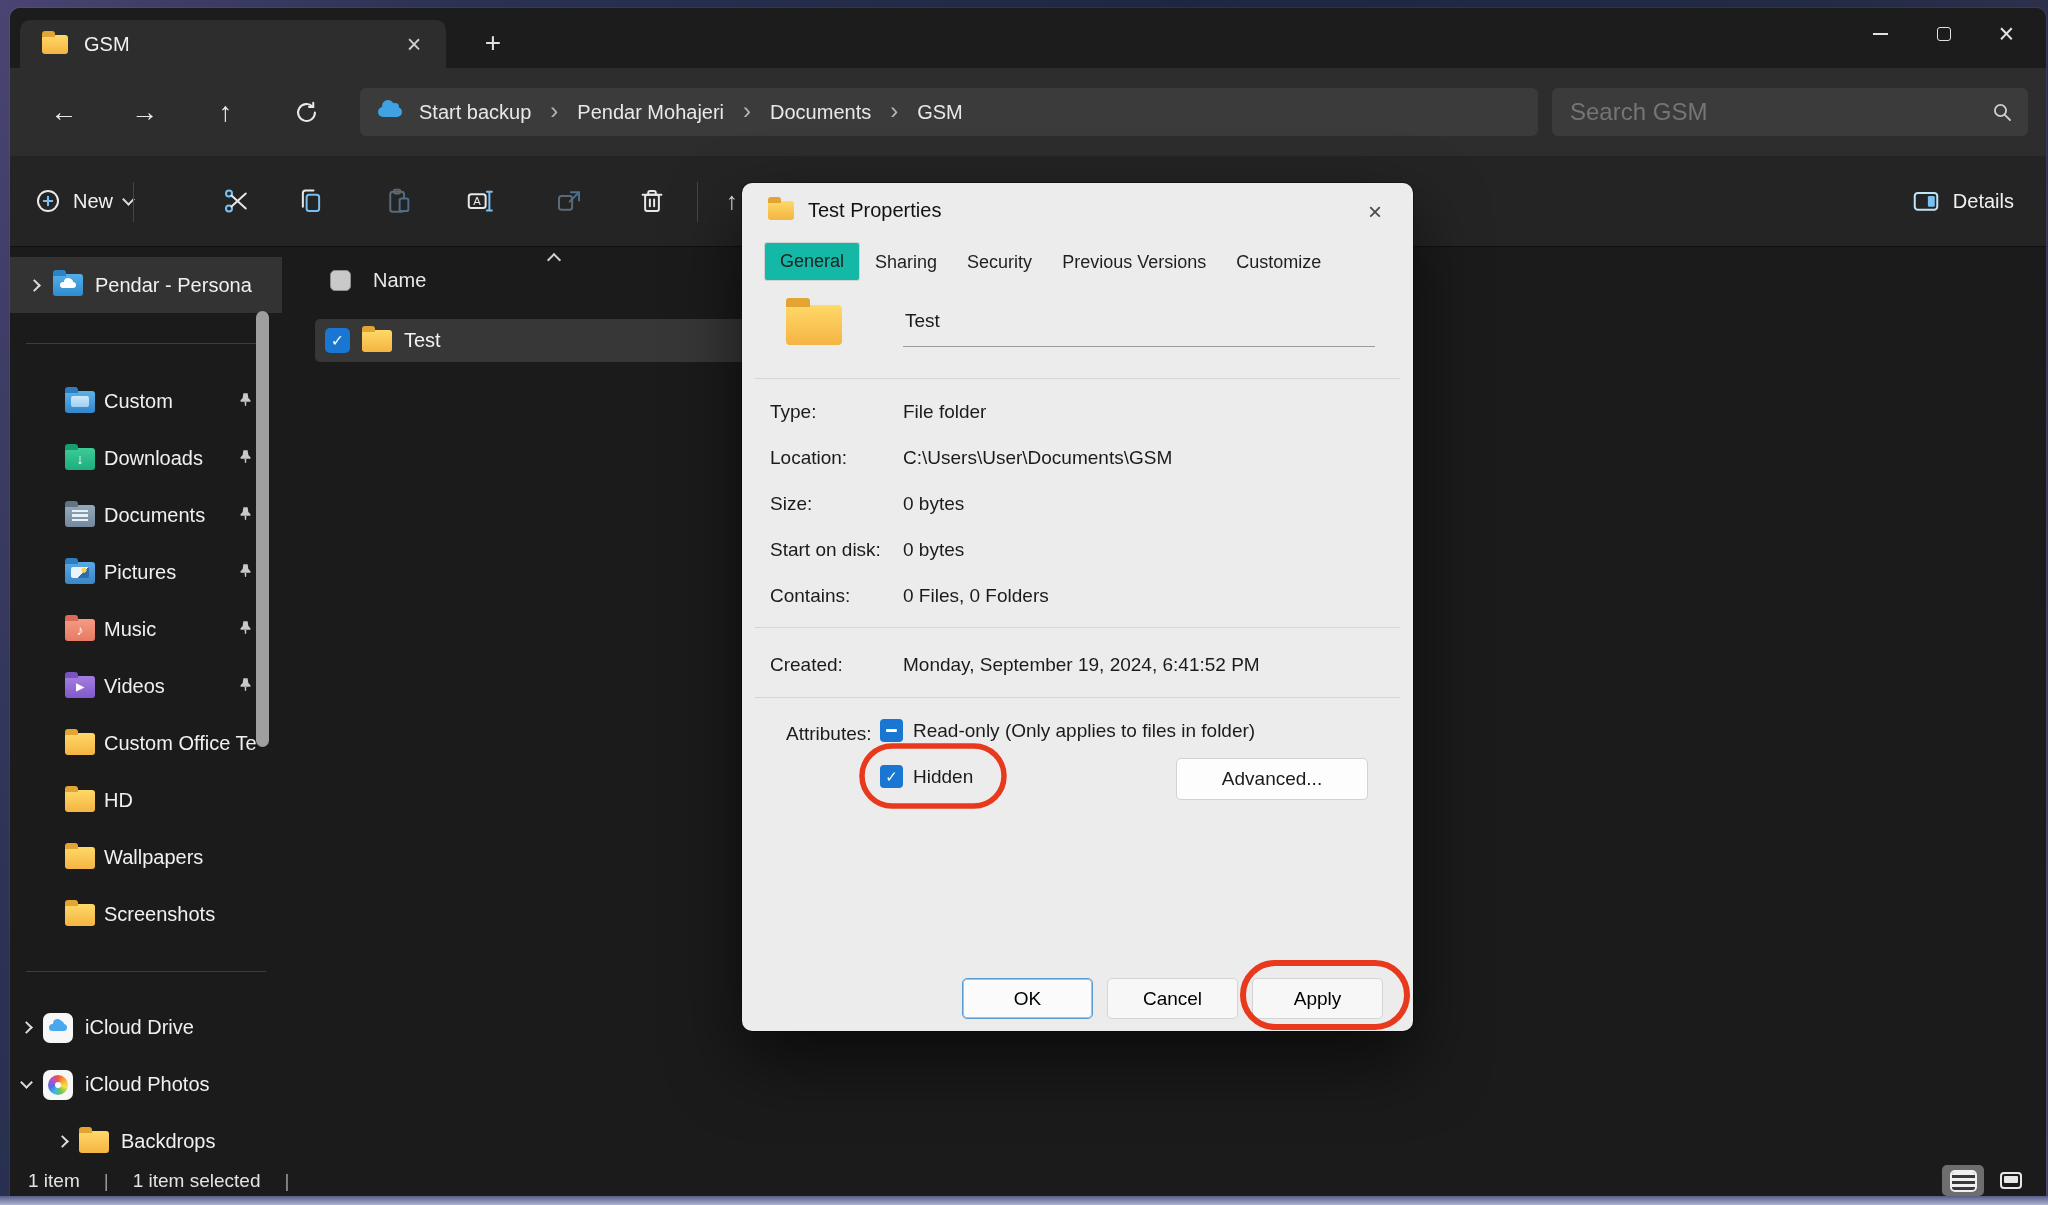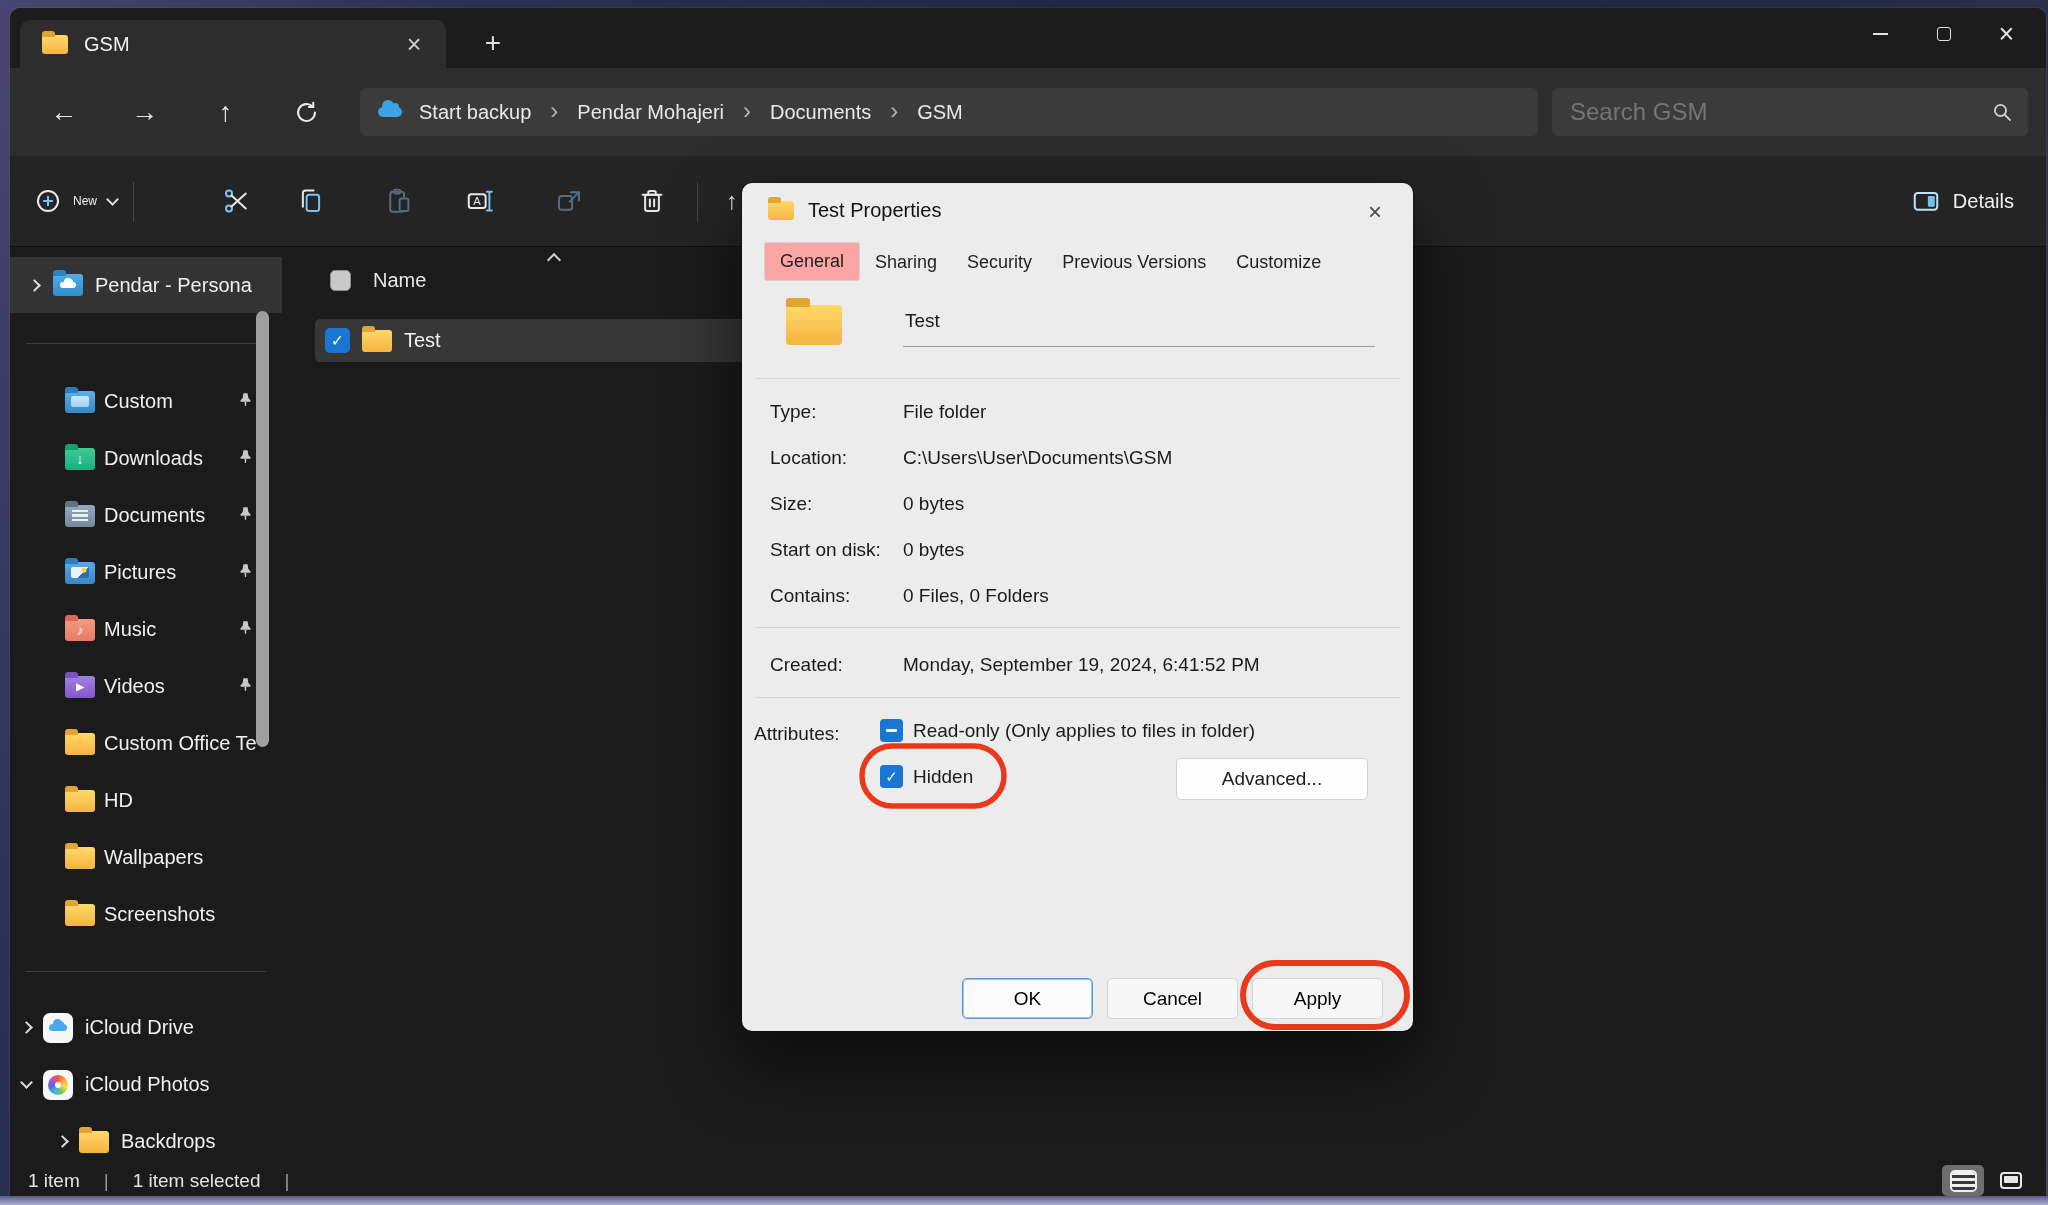--- a/index.html
+++ b/index.html
@@ -28,21 +28,21 @@
 .crumb-sep {color:#b5b5b5;font-size:24px;padding:0 6px 3px 6px;}
 .cloud {width:24px;height:10px;background:currentColor;border-radius:10px;position:relative;flex:none;}
 .cloud::before {content:"";position:absolute;left:4px;top:-7px;width:12px;height:12px;border-radius:50%;background:currentColor;}
 .cloud::after {content:"";position:absolute;right:3px;top:-4px;width:8px;height:8px;border-radius:50%;background:currentColor;}
 .crumb-cloud {color:#3fa3e3;margin-right:4px;}
 .searchbar {width:476px;height:48px;background:#3b3b3b;border-radius:6px;margin-right:18px;display:flex;align-items:center;padding:0 14px 0 18px;flex:none;}
 .searchbar input {flex:1;background:transparent;border:none;outline:none;color:#a8a8a8;font-size:24px;font-family:"Liberation Sans",sans-serif;}
 
 
 .toolbar {position:absolute;left:0;top:148px;width:100%;height:91px;background:#242424;border-bottom:1px solid #101010;}
-.tb-new {position:absolute;left:24px;top:50%;transform:translateY(-50%);display:flex;align-items:center;gap:11px;color:#f0f0f0;font-size:12px;}
+.tb-new {position:absolute;left:24px;top:50%;transform:translateY(-50%);display:flex;align-items:center;gap:11px;color:#f0f0f0;font-size:20px;}
 .tb-div {position:absolute;top:26px;width:1px;height:40px;background:#454545;}
 .tbi {position:absolute;top:50%;transform:translate(-50%,-50%);display:flex;align-items:center;justify-content:center;width:56px;height:56px;border-radius:6px;}
 .tb-details {position:absolute;right:32px;top:50%;transform:translateY(-50%);display:flex;align-items:center;gap:12px;color:#f0f0f0;font-size:20px;}
 .chev {width:9px;height:9px;border-right:2px solid #dcdcdc;border-bottom:2px solid #dcdcdc;display:inline-block;}
 .chev.down {transform:rotate(45deg);margin-top:-4px;}
 .chev.right {transform:rotate(-45deg);}
 
 
 .content {position:absolute;left:0;top:239px;width:100%;height:917px;background:#1b1b1b;}
 .sidebar {position:absolute;left:0;top:0;width:272px;height:100%;padding-top:10px;font-size:20px;color:#f0f0f0;overflow:hidden;}
@@ -104,30 +104,30 @@
 .vt-list {width:23px;height:18px;border-radius:3px;background:repeating-linear-gradient(180deg,#f0f0f0 0 3px,#3a3a3a 3px 6px);box-shadow:0 0 0 2px #f0f0f0;}
 .vt-thumb {width:22px;height:17px;border:2px solid #e8e8e8;border-radius:4px;position:relative;}
 .vt-thumb::after {content:"";position:absolute;left:2px;right:2px;top:2px;height:7px;background:#e8e8e8;border-radius:1px;}
 
 
 .dialog {position:absolute;left:742px;top:183px;width:671px;height:848px;background:#ececec;border-radius:10px;box-shadow:0 30px 70px rgba(0,0,0,.6),0 0 0 1px rgba(0,0,0,.3);color:#1b1b1b;font-size:19px;z-index:10;}
 .dlg-title {position:absolute;left:26px;top:16px;display:flex;gap:14px;align-items:center;font-size:20px;color:#111;}
 .dlg-close {position:absolute;right:20px;top:12px;font-size:24px;color:#4a4a4a;width:36px;height:34px;display:flex;align-items:center;justify-content:center;border-radius:5px;}
 .dlg-tabs {position:absolute;left:22px;top:59px;display:flex;align-items:flex-end;}
 .dlg-tab {padding:8px 15px;font-size:18px;color:#1f1f1f;}
-.dlg-tab.active {background:#fca5a5;border:1px solid #d2d2d2;border-radius:3px;}
+.dlg-tab.active {background:#14b8a6;border:1px solid #d2d2d2;border-radius:3px;}
 .dlg-name {position:absolute;left:161px;top:121px;width:472px;border-bottom:1px solid #9c9c9c;padding:6px 2px 14px 2px;font-size:19px;color:#1b1b1b;}
 .dlg-bigfolder {position:absolute;left:44px;top:122px;}
 .dlg-hr {position:absolute;left:13px;right:13px;height:1px;background:#d6d6d6;}
 .dlg-rows {position:absolute;left:28px;right:28px;top:206px;}
 .prow {height:46px;display:flex;align-items:center;}
 .prow .pl {width:133px;flex:none;}
 .dlg-created {position:absolute;left:28px;right:28px;top:462px;height:40px;display:flex;align-items:center;}
 .dlg-created .pl {width:133px;flex:none;}
-.attr-label {position:absolute;left:12px;top:540px;}
+.attr-label {position:absolute;left:44px;top:540px;}
 .attr-row1 {position:absolute;left:138px;top:536px;display:flex;align-items:center;}
 .attr-row2 {position:absolute;left:138px;top:582px;display:flex;align-items:center;}
 .cb {width:23px;height:23px;border-radius:4px;background:#1976d2;color:#fff;display:flex;align-items:center;justify-content:center;font-size:15px;margin-right:10px;flex:none;}
 .cb.indet::after {content:"";width:11px;height:3px;background:#fff;border-radius:1px;}
 .advanced-btn {position:absolute;left:434px;top:575px;width:192px;height:42px;background:#fdfdfd;border:1px solid #d2d2d2;border-radius:5px;display:flex;align-items:center;justify-content:center;font-size:19px;color:#1b1b1b;}
 .dbtn {position:absolute;top:795px;width:131px;height:41px;background:#f7f7f7;border:1px solid #d4d4d4;border-radius:5px;display:flex;align-items:center;justify-content:center;font-size:19px;color:#000000;}
 .dbtn.ok {left:220px;border-color:#5b9bd5;box-shadow:inset 0 0 0 1px #9cc3e8;background:#fbfbfb;}
 .dbtn.cancel {left:365px;}
 .dbtn.apply {left:510px;}
 

